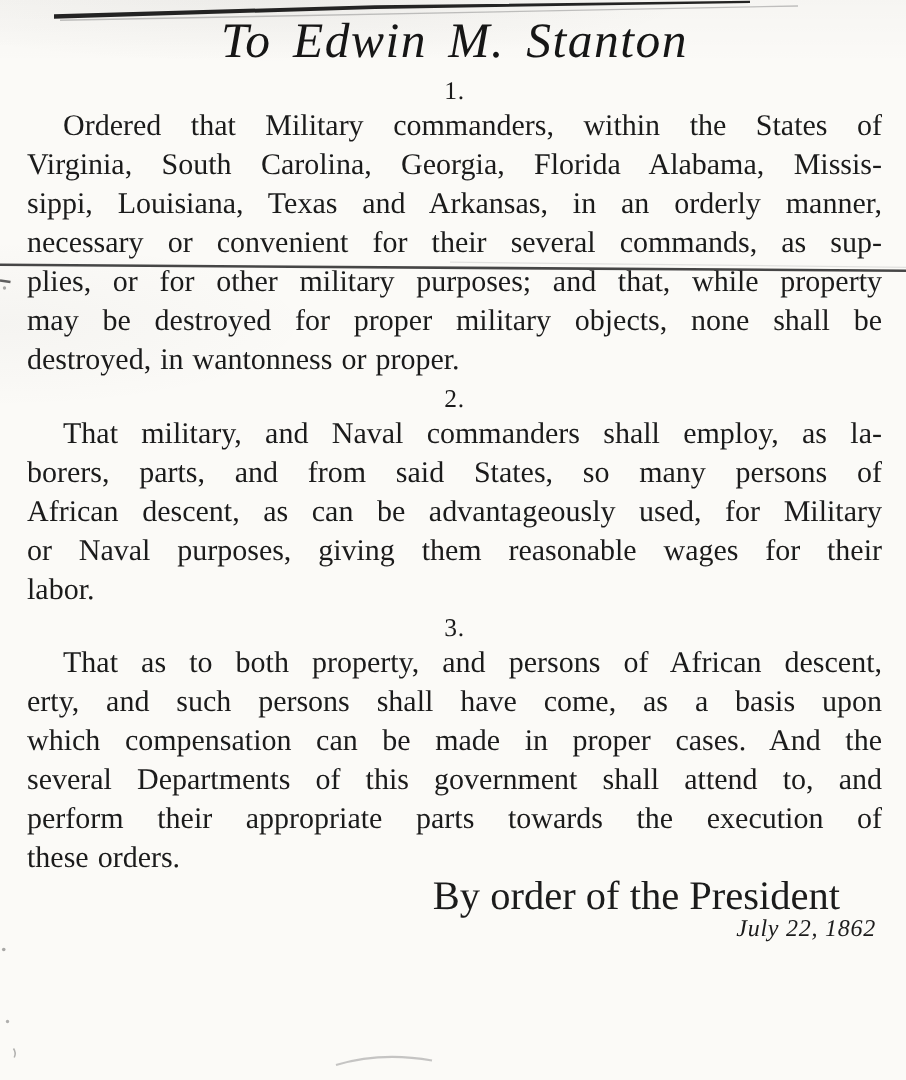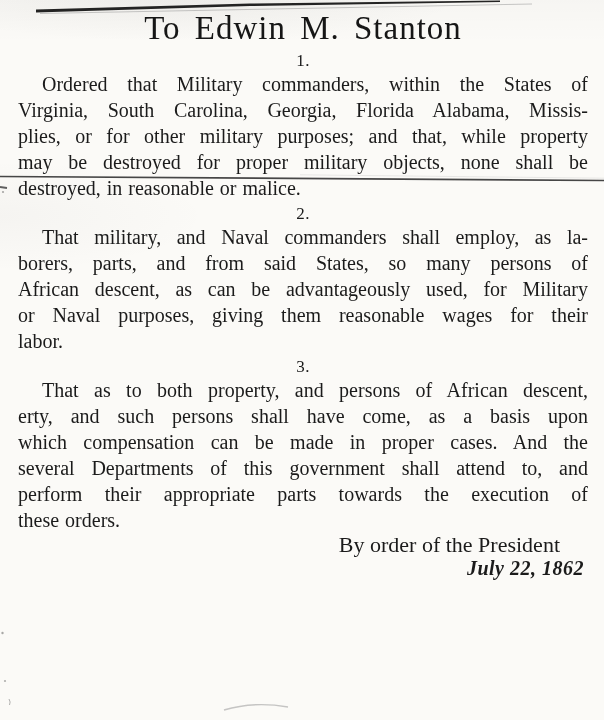--- a/index.html
+++ b/index.html
@@ -20,20 +20,21 @@
     font-family: "Liberation Serif", "DejaVu Serif", serif;
     color: #1b1b1b;
   }
   .doc {
     position: relative;
     padding: 10px 16px 0 18px;
     z-index: 1;
   }
   .title {
     margin: 0;
+    font-style: italic;
     font-weight: 500;
     font-size: 33px;
     line-height: 36px;
     text-align: center;
     letter-spacing: 1px;
     word-spacing: 5px;
     color: #161616;
   }
   .secnum {
     margin-top: 6px;
@@ -58,31 +59,31 @@
   .line.first {
     padding-left: 24px;
     box-sizing: border-box;
   }
   .line.last {
     text-align-last: left;
     -moz-text-align-last: left;
   }
   .closing {
     margin-top: 0;
-    font-size: 22px;
+    font-size: 27px;
     line-height: 24px;
     text-align: right;
     padding-right: 28px;
   }
   .dateline {
     margin-top: 2px;
-    font-size: 20px;
+    font-size: 16px;
     line-height: 18px;
     font-style: italic;
-    font-weight: 700;
+    font-weight: 400;
     text-align: right;
     padding-right: 4px;
     letter-spacing: 0.5px;
   }
   .artifacts {
     position: absolute;
     top: 0;
     left: 0;
     width: 604px;
     height: 720px;
@@ -114,23 +115,25 @@
   </svg>
 
   <div class="doc">
 
     <h1 class="title">To Edwin M. Stanton</h1>
 
     <div class="secnum">1.</div>
     <div class="para">
         <div class="line first">Ordered that Military commanders, within the States of</div>
         <div class="line">Virginia, South Carolina, Georgia, Florida Alabama, Missis-</div>
+        <div class="line">sippi, Louisiana, Texas and Arkansas, in an orderly manner,</div>
+        <div class="line">necessary or convenient for their several commands, as sup-</div>
         <div class="line">plies, or for other military purposes; and that, while property</div>
         <div class="line">may be destroyed for proper military objects, none shall be</div>
-        <div class="line last">destroyed, in reasonable or malice.</div>
+        <div class="line last">destroyed, in wantonness or proper.</div>
       </div>
 
     <div class="secnum secnum2">2.</div>
     <div class="para">
         <div class="line first">That military, and Naval commanders shall employ, as la-</div>
         <div class="line">borers, parts, and from said States, so many persons of</div>
         <div class="line">African descent, as can be advantageously used, for Military</div>
         <div class="line">or Naval purposes, giving them reasonable wages for their</div>
         <div class="line last">labor.</div>
       </div>

